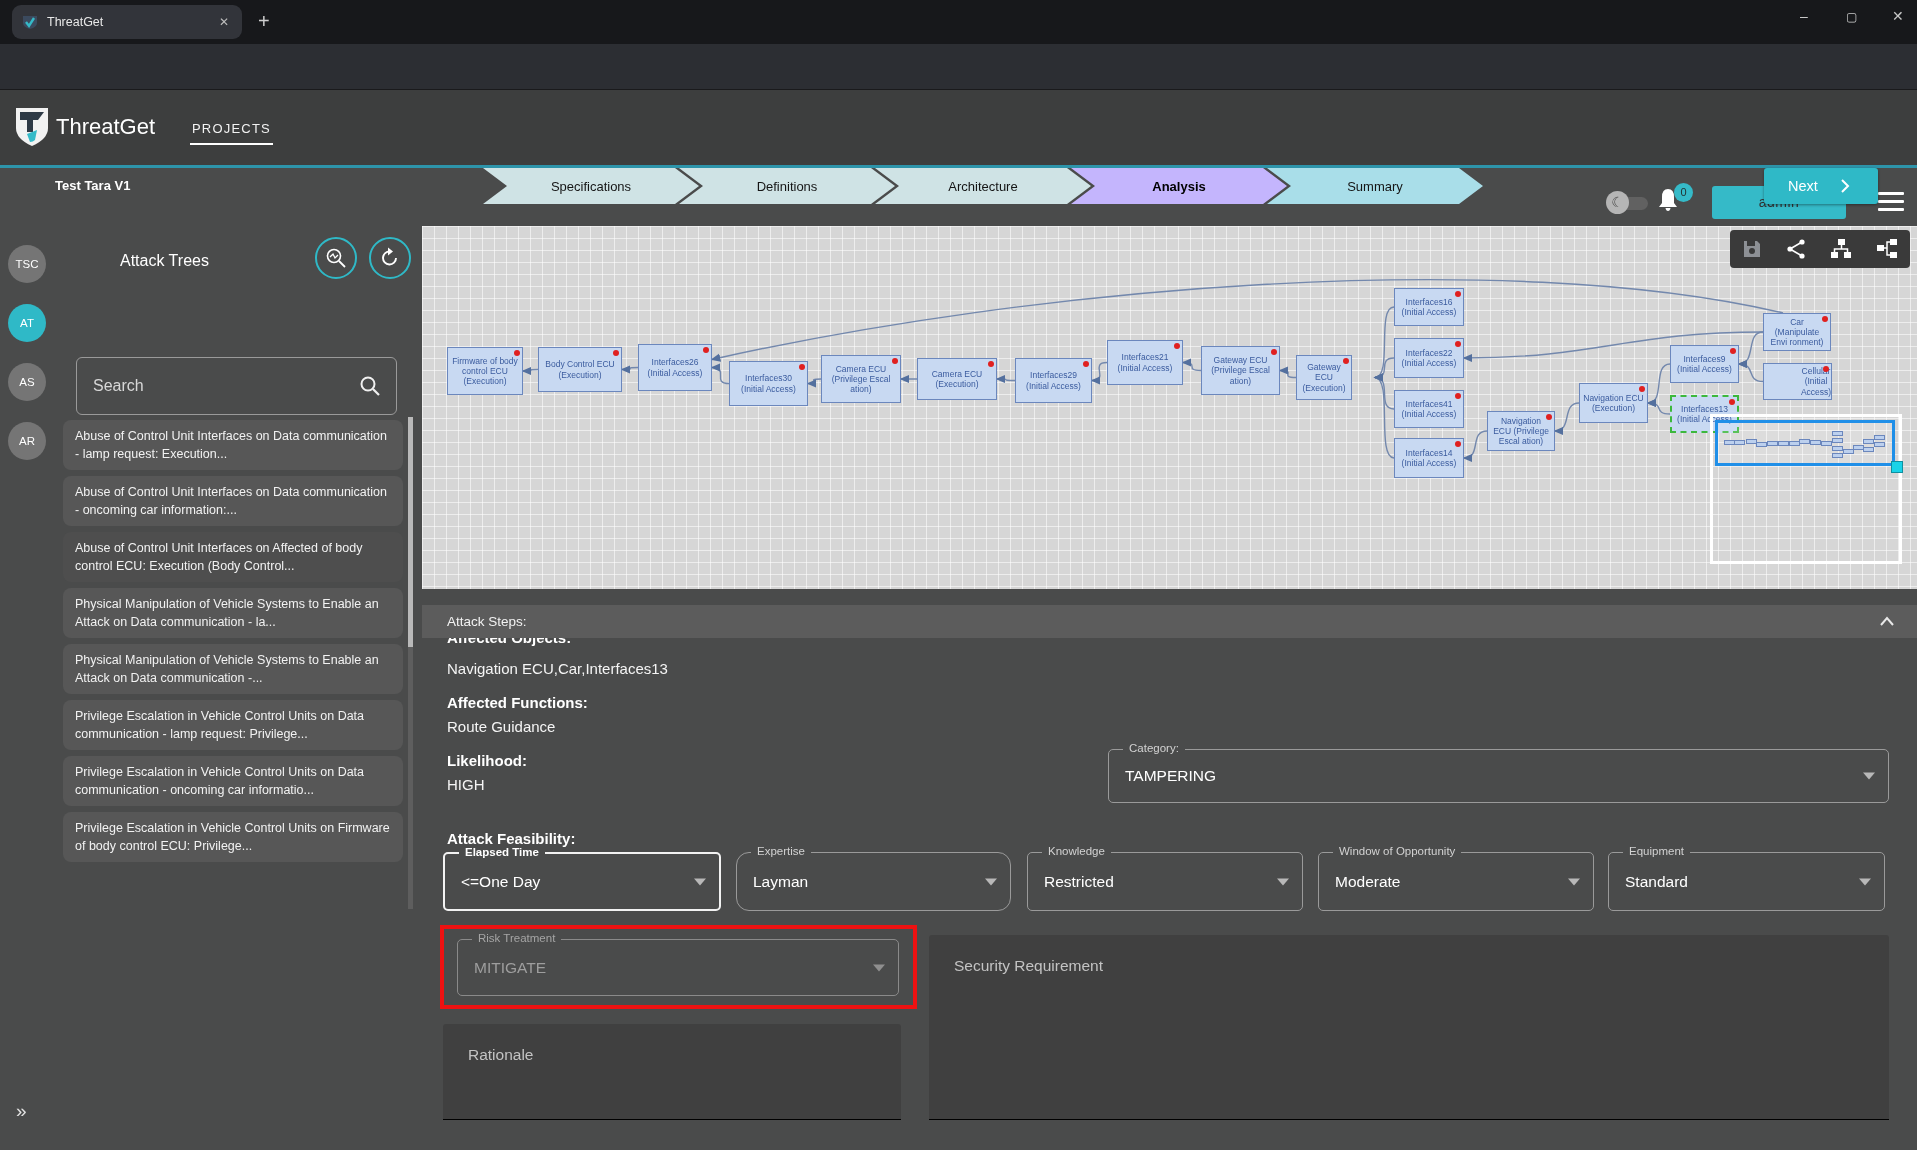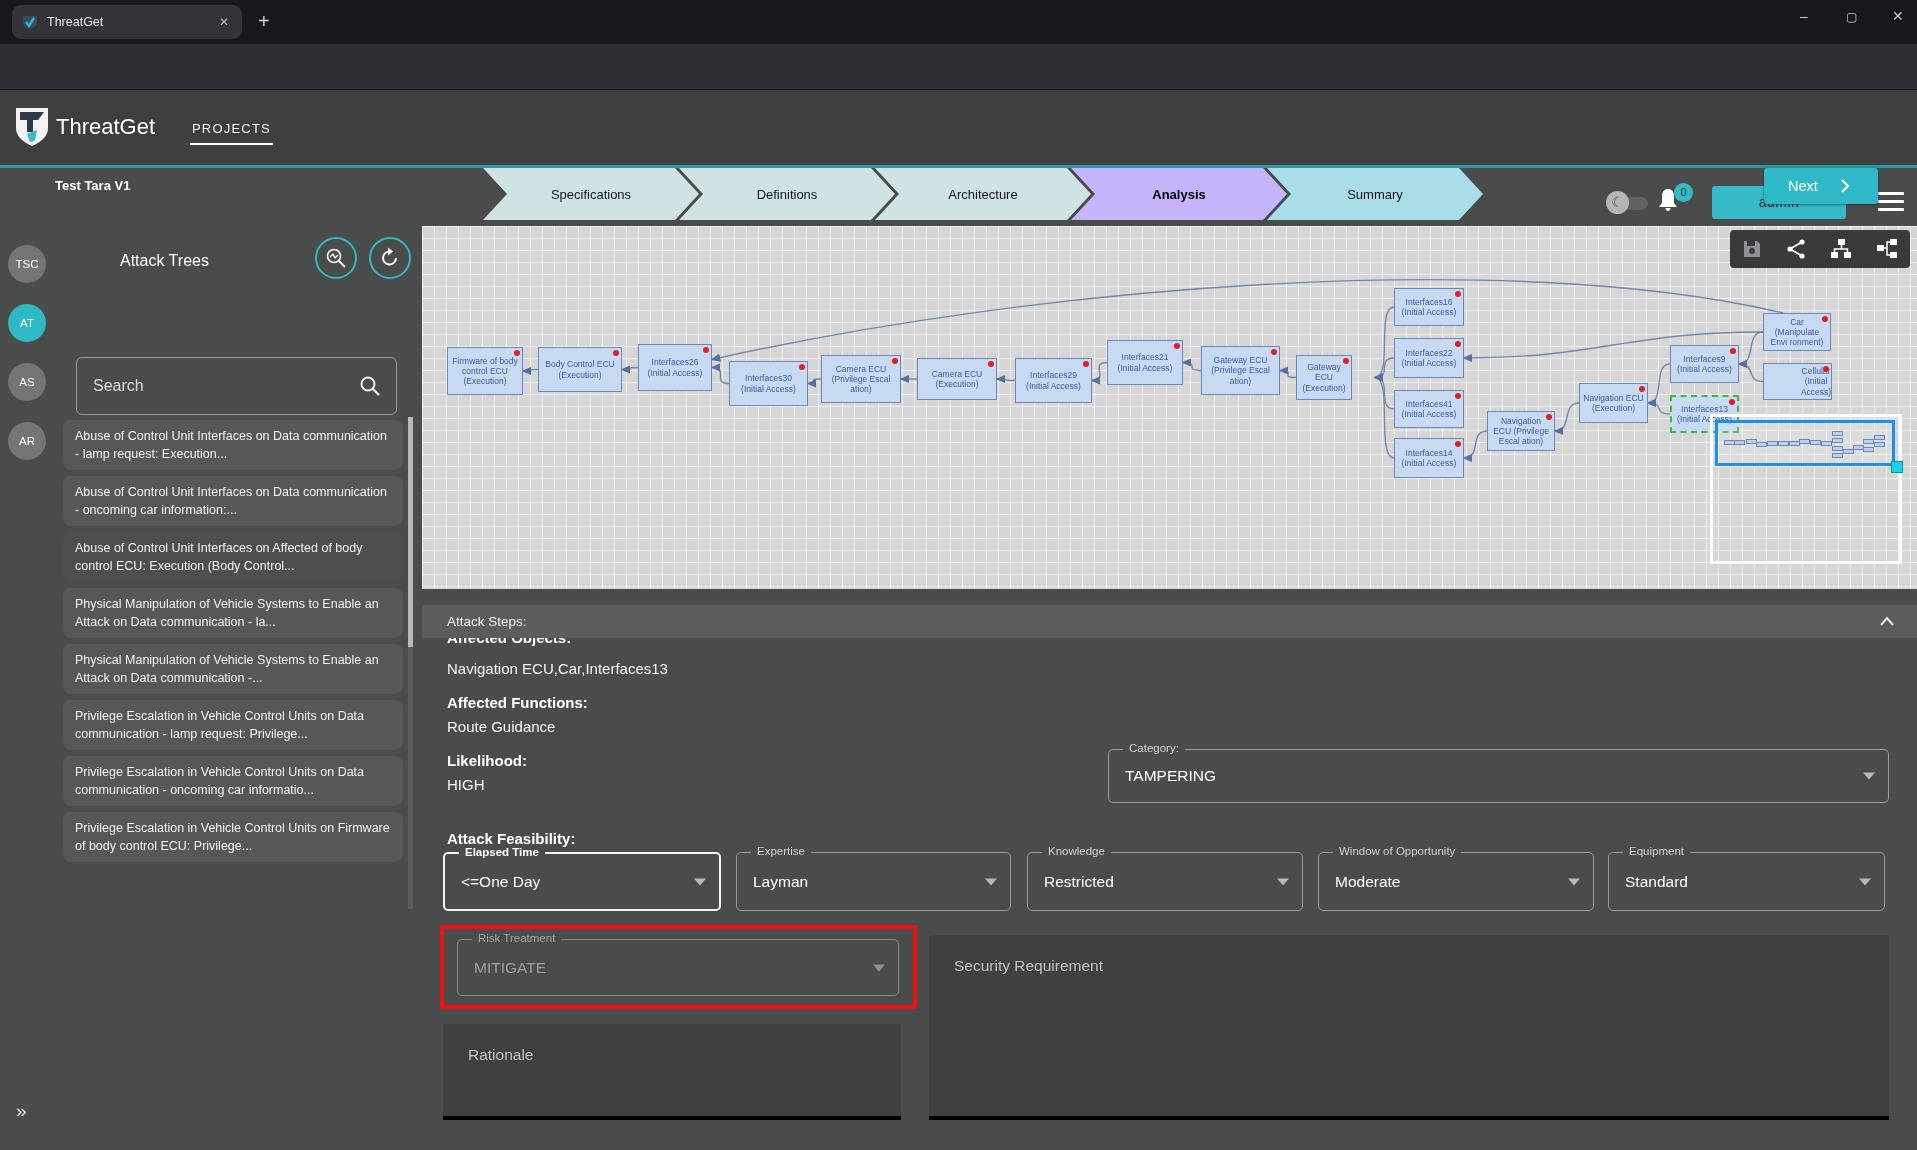--- a/index.html
+++ b/index.html
@@ -34,21 +34,21 @@
   #toggletrack{position:absolute;left:6px;top:6px;width:36px;height:13px;background:#616161;border-radius:7px;}
   #toggleknob{position:absolute;left:0;top:0;width:23px;height:23px;border-radius:50%;background:#b5b5b5;color:#4c4c4c;font-size:14px;text-align:center;line-height:23px;}
   #bellwrap{position:absolute;left:1656px;top:96px;width:40px;height:36px;}
   #bellbadge{position:absolute;left:18px;top:-3px;width:19px;height:19px;background:#35bac8;border-radius:50%;color:#233;font-size:11px;text-align:center;line-height:19px;}
   #adminbtn{position:absolute;left:1712px;top:96px;width:134px;height:33px;background:#35bac8;border-radius:3px;color:#333;font-size:14px;text-align:center;line-height:33px;letter-spacing:.5px;}
   #appmenu{position:absolute;left:1878px;top:102px;width:26px;height:20px;}
   #appmenu i{display:block;height:3px;background:#fff;margin-bottom:5px;border-radius:1px;}
 
   
   #projname{position:absolute;left:55px;top:178px;color:#fff;font-size:13px;font-weight:bold;}
-  .step{position:absolute;top:168px;height:52px;color:#151515;font-size:13px;display:flex;align-items:center;justify-content:center;clip-path:polygon(0 0,192px 0,216px 50%,192px 100%,0 100%,24px 50%);width:216px;}
+  .step{position:absolute;top:168px;height:36px;color:#151515;font-size:13px;display:flex;align-items:center;justify-content:center;clip-path:polygon(0 0,192px 0,216px 50%,192px 100%,0 100%,24px 50%);width:216px;}
   .step.active{font-weight:bold;color:#000;}
   #nextbtn{position:absolute;left:1764px;top:168px;width:114px;height:36px;background:#2fb9c7;border-radius:3px;color:#fff;font-size:14.5px;display:flex;align-items:center;box-shadow:0 1px 3px rgba(0,0,0,.4);}
   #nextbtn span{margin-left:24px;}
   #nextbtn svg{margin-left:22px;}
 
   
   .railitem{position:absolute;left:8px;width:38px;height:38px;border-radius:50%;background:#757575;color:#fff;font-size:11.5px;display:flex;align-items:center;justify-content:center;}
   .railitem.active{background:#2fb9c7;}
   #collapse{position:absolute;left:16px;top:1100px;color:#e3e3e3;font-size:19px;}
 
@@ -89,21 +89,21 @@
 
   
   #panelheader{position:absolute;left:422px;top:605px;width:1495px;height:33px;background:#5c5c5c;color:#f2f2f2;font-size:13.5px;}
   #panelheader .lbl{position:absolute;left:25px;top:9px;}
   #panelchev{position:absolute;right:22px;top:10px;}
   .blabel{position:absolute;color:#fff;font-size:15px;font-weight:bold;}
   .bval{position:absolute;color:#f5f5f5;font-size:15px;}
   #cutlabel{position:absolute;left:447px;top:638px;height:11px;overflow:hidden;}
   #cutlabel div{margin-top:-9px;color:#fff;font-size:15px;font-weight:bold;}
   #redbox{position:absolute;left:440px;top:925px;width:477px;height:84px;border:4px solid #ee1111;}
-  .txtarea{position:absolute;background:#404040;border-bottom:4px solid #000000;border-radius:3px 3px 0 0;}
+  .txtarea{position:absolute;background:#404040;border-bottom:1px solid #000000;border-radius:3px 3px 0 0;}
   .txtarea .ph{position:absolute;left:25px;top:22px;color:#c3c3c3;font-size:15.5px;}
 </style>
 </head>
 <body>
 
 <div id="app">
 
   <div id="tabbar">
     <div id="tab">
       <svg class="fav" viewBox="0 0 16 16">
@@ -467,21 +467,21 @@
     <span class="arr"></span>
   </div>
 
   <div class="blabel" style="left:447px;top:830px;">Attack Feasibility:</div>
   <div id="feasrow">
       <div class="fieldset focused" style="left: 443px; top: 852px; width: 278px; height: 59px;">
         <span class="legend">Elapsed Time</span>
         <span class="val">&lt;=One Day</span>
         <span class="arr"></span>
       </div>
-      <div class="fieldset" style="left: 736px; top: 852px; width: 275px; height: 59px;">
+      <div class="fieldset" style="left: 736px; top: 852px; width: 275px; height: 59px; border-radius: 13px;">
         <span class="legend">Expertise</span>
         <span class="val">Layman</span>
         <span class="arr"></span>
       </div>
       <div class="fieldset" style="left: 1027px; top: 852px; width: 276px; height: 59px;">
         <span class="legend">Knowledge</span>
         <span class="val">Restricted</span>
         <span class="arr"></span>
       </div>
       <div class="fieldset" style="left: 1318px; top: 852px; width: 276px; height: 59px;">

